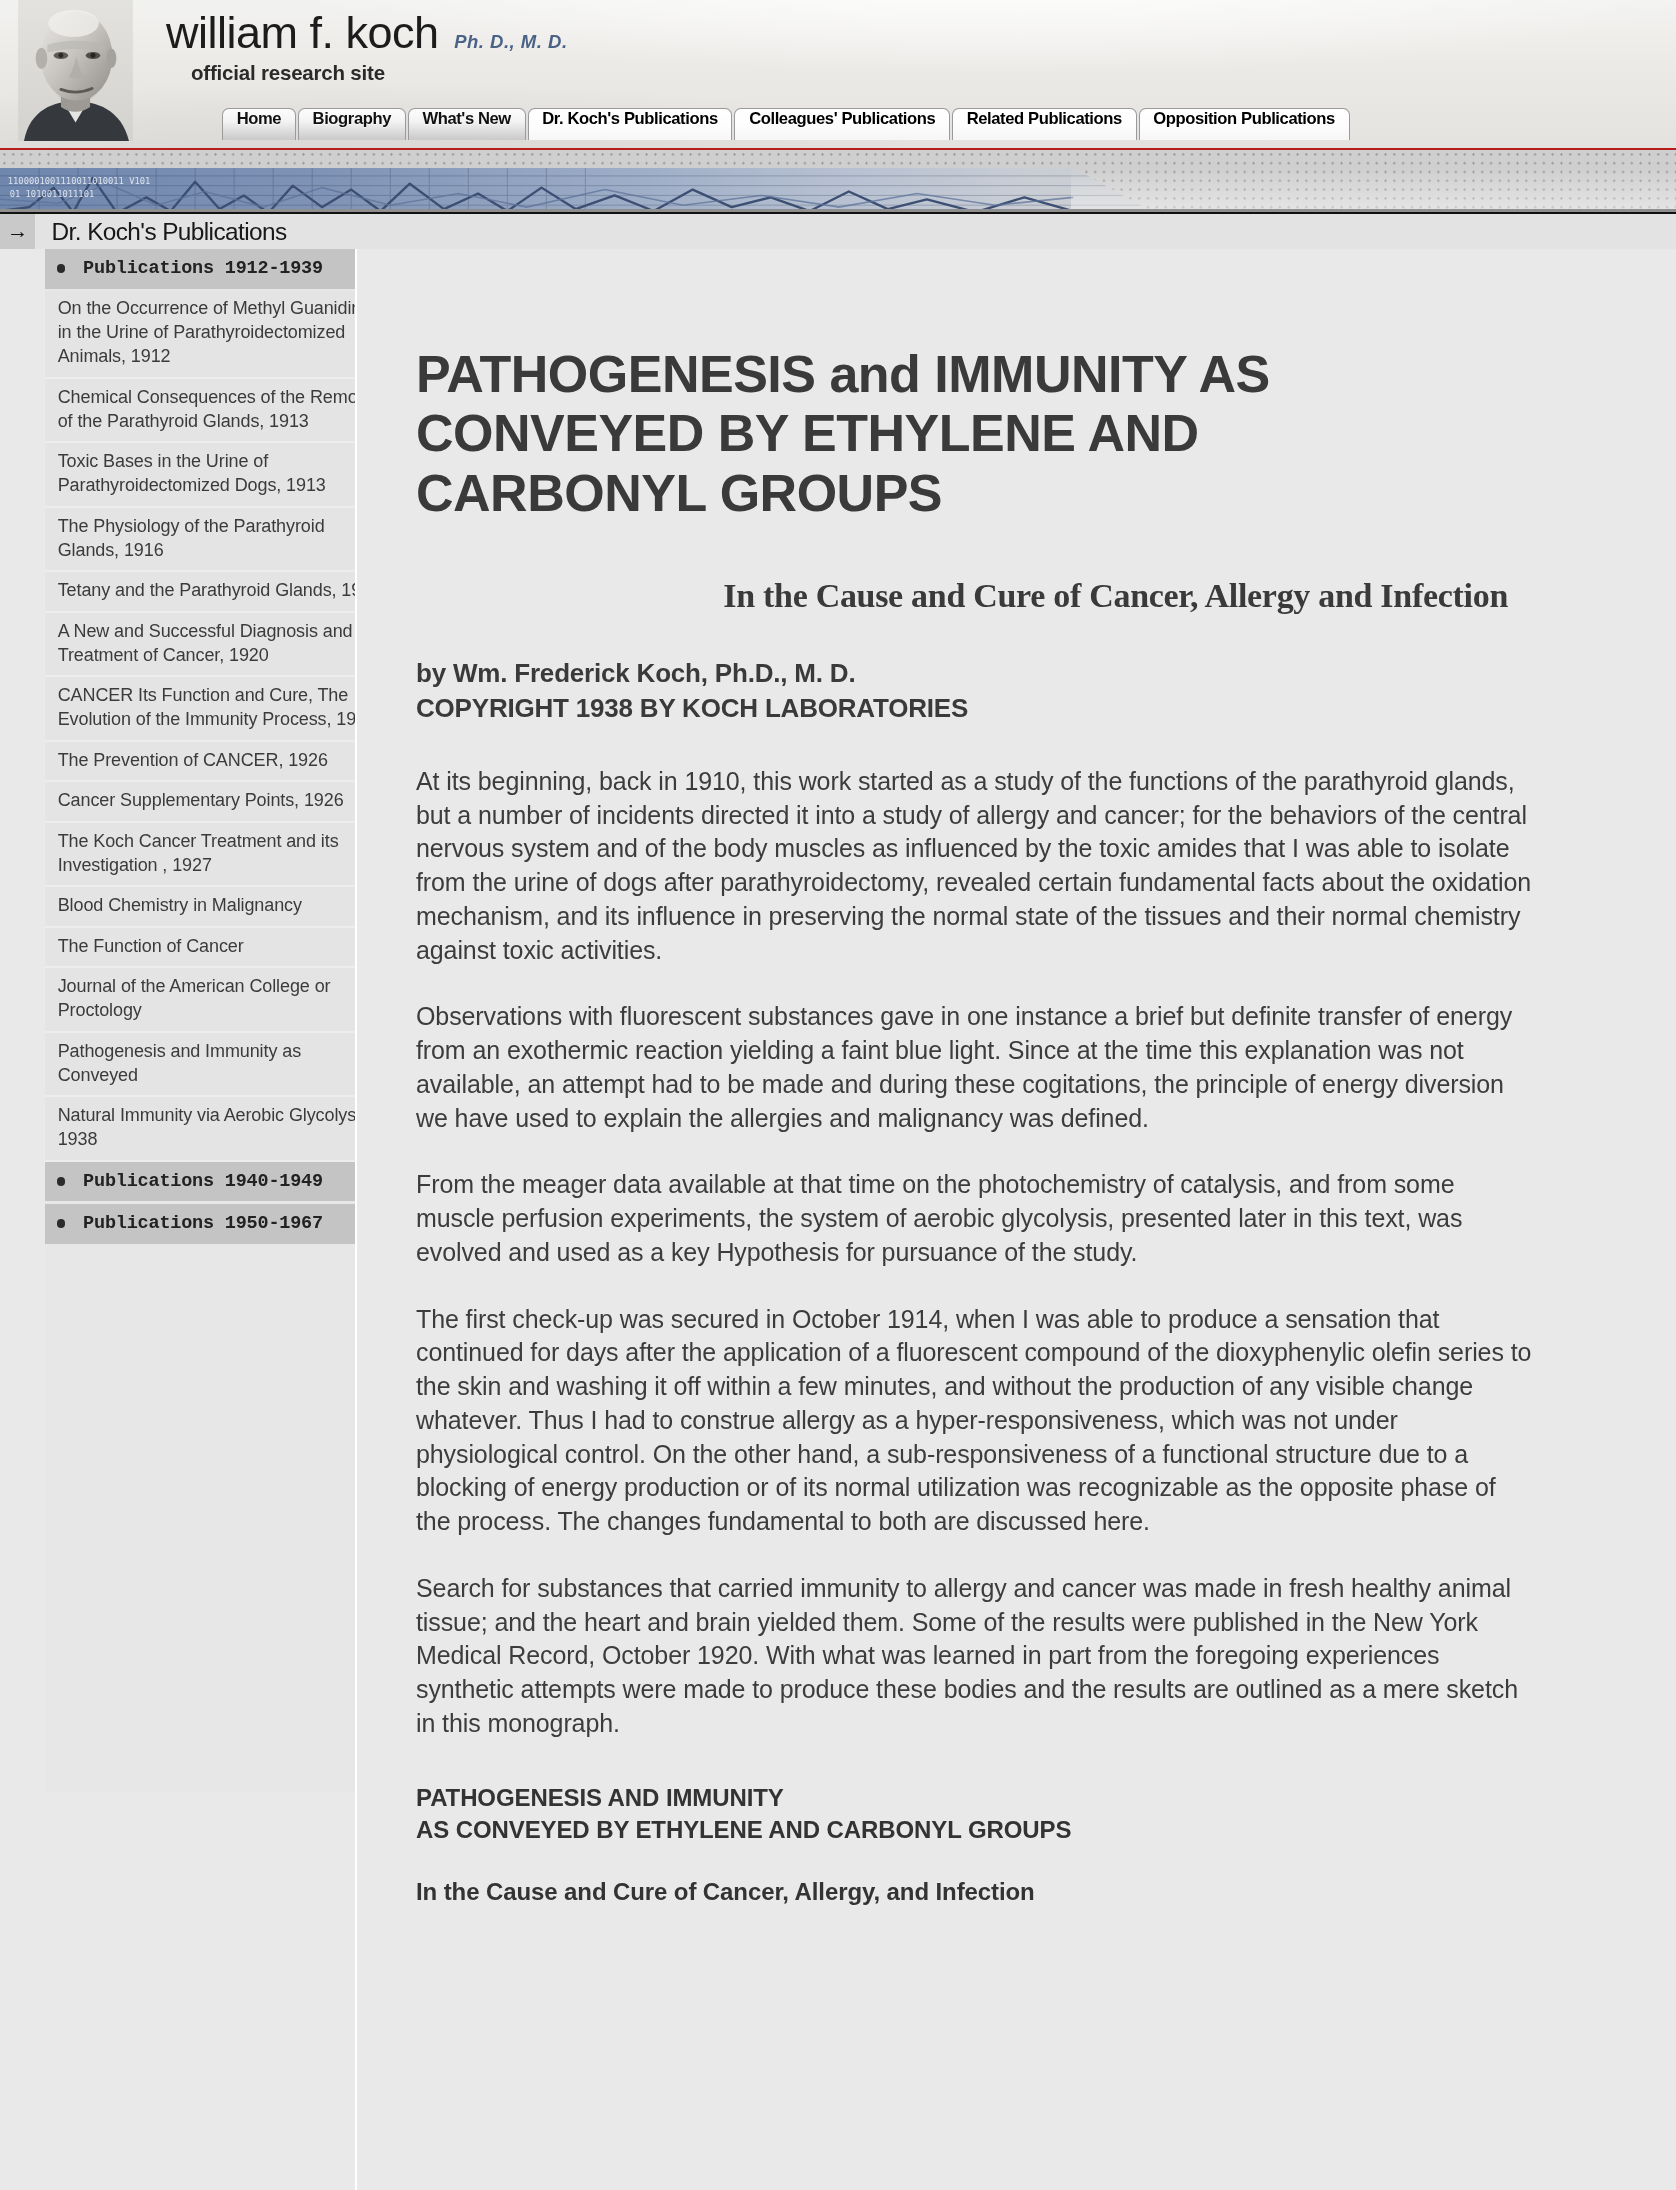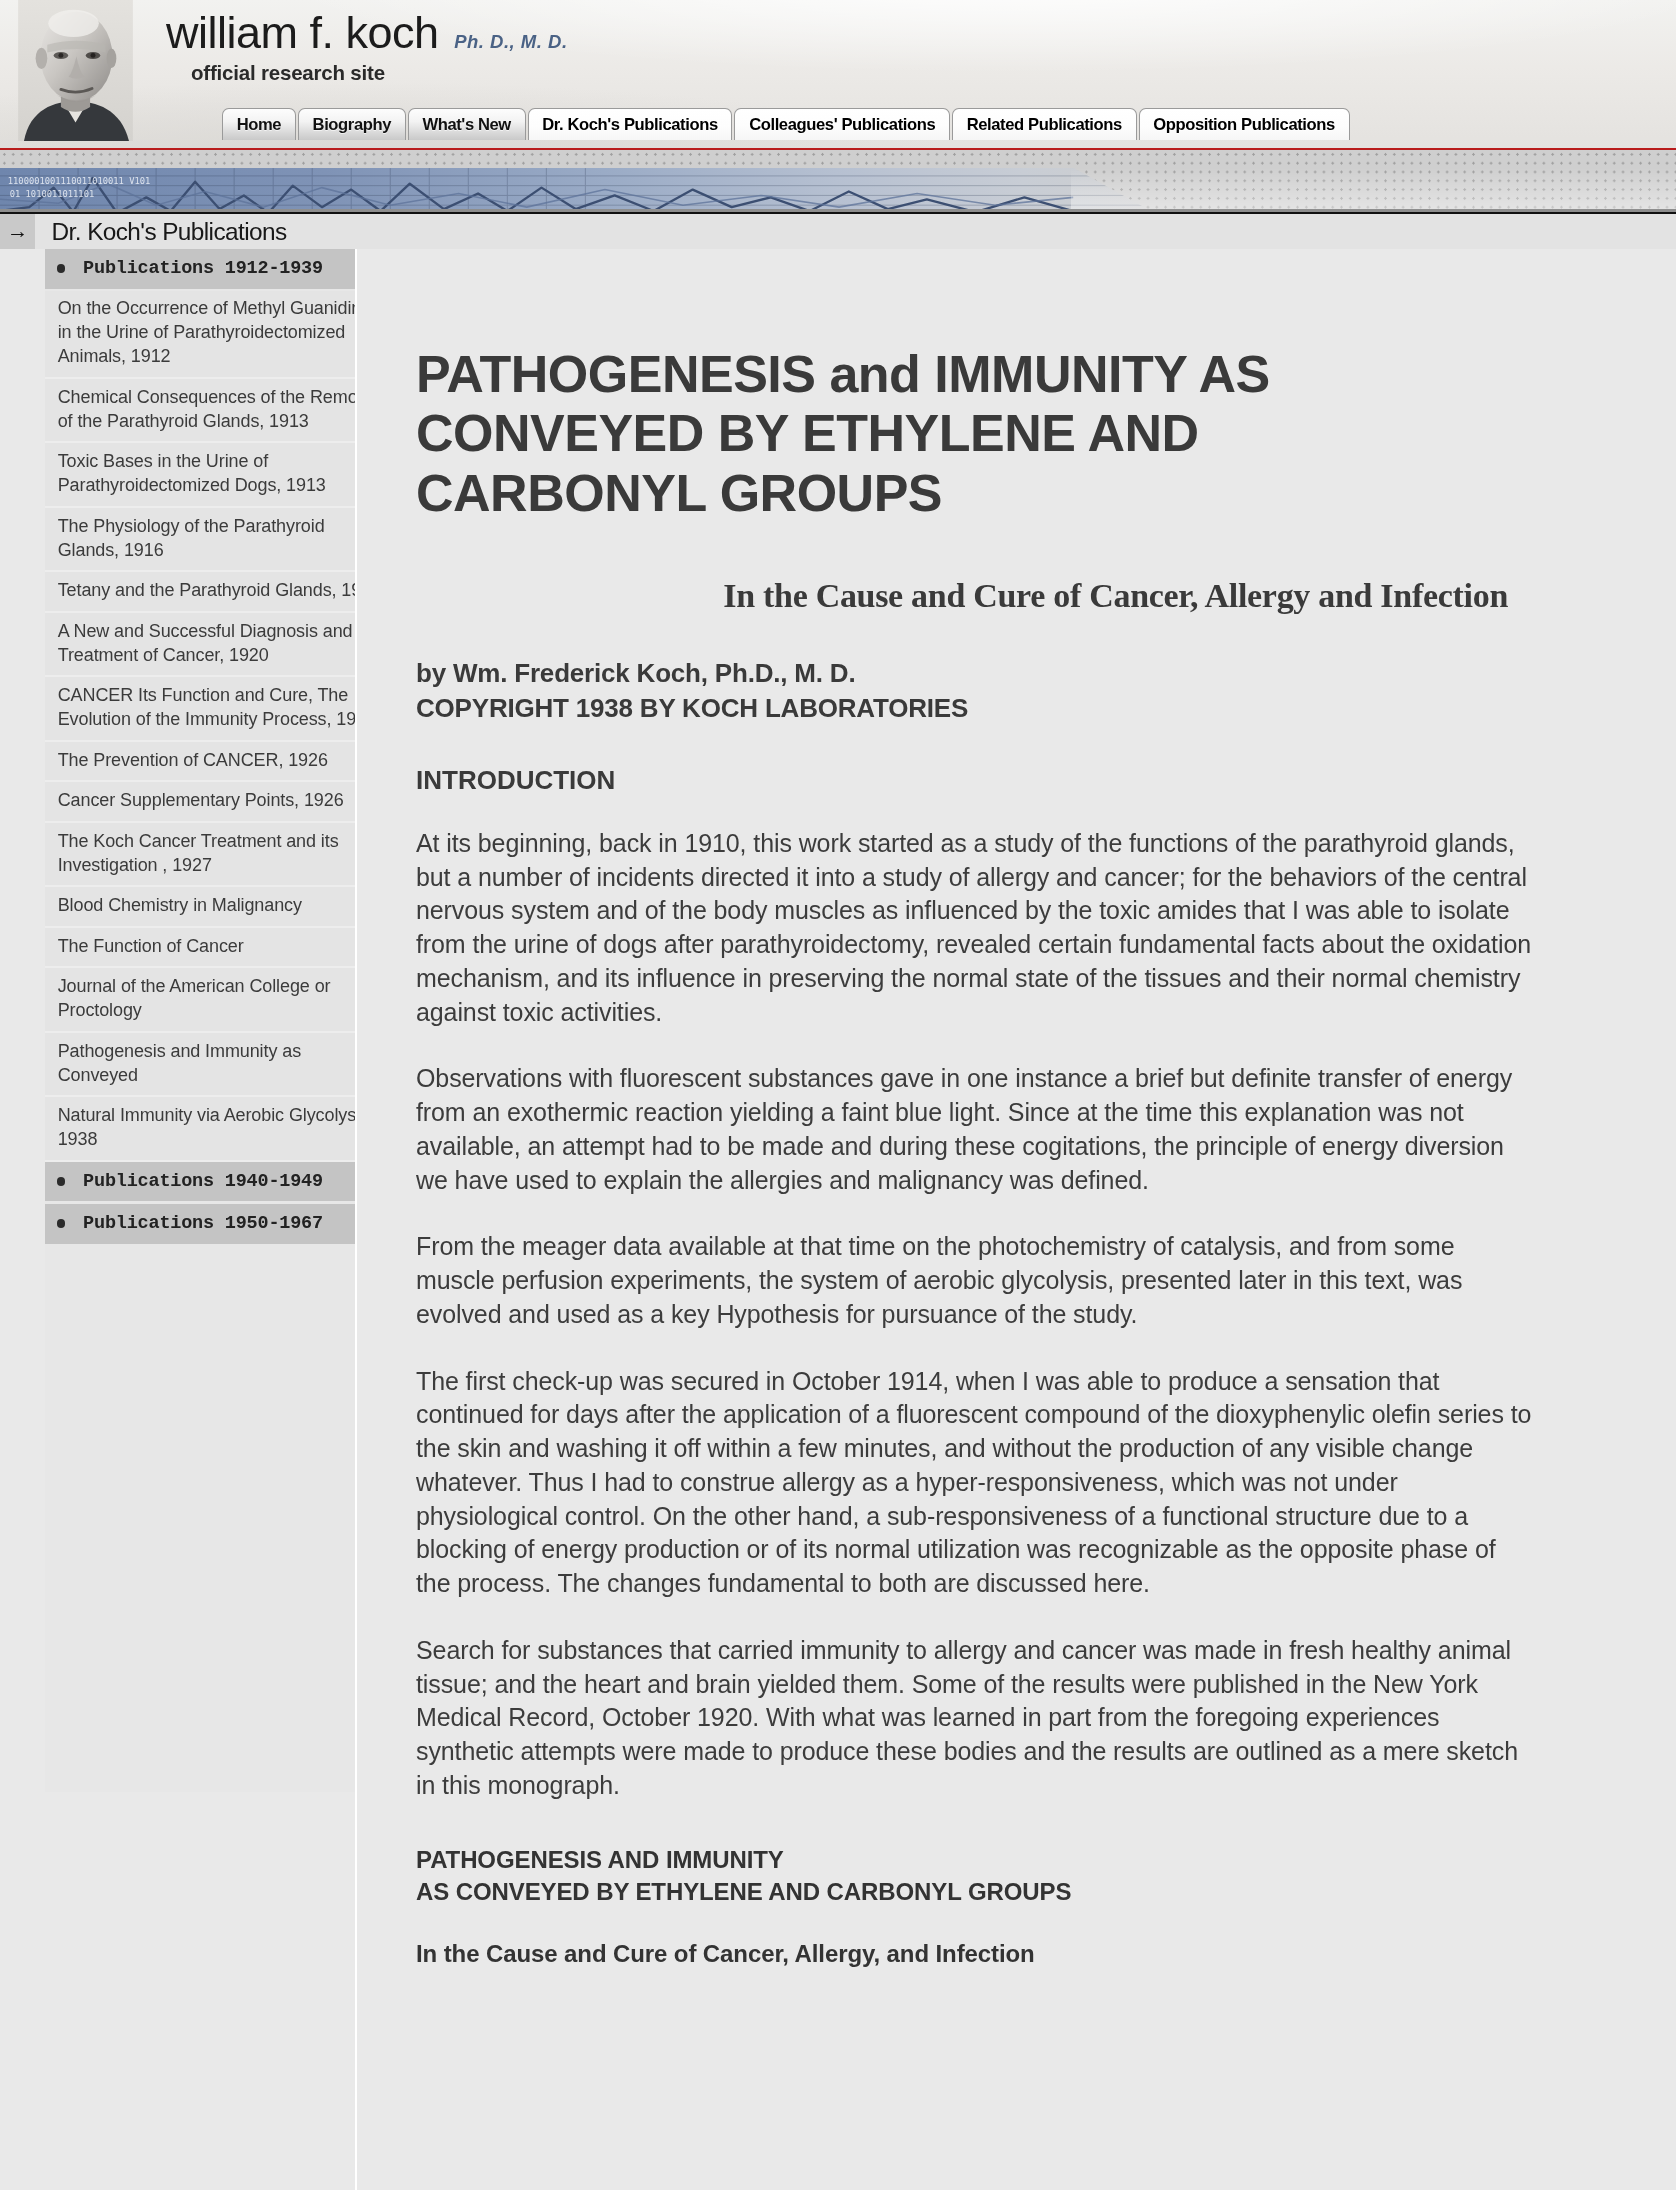--- a/index.html
+++ b/index.html
@@ -82,21 +82,20 @@
     left: 222px; top: 105px;
     display: flex;
     align-items: flex-end;
     height: 35px;
   }
   .tab {
     position: relative;
     height: 32px;
     padding: 0 13.7px;
     display: flex;
-    align-items: center;
     justify-content: center;
     font-size: 16.6px;
     font-weight: 700;
     color: #111111;
     letter-spacing: -0.4px;
     border: 1px solid #9a9a9a;
     border-bottom: none;
     border-radius: 6.8px 6.8px 0 0;
     margin-right: 2px;
     background: linear-gradient(180deg,#fdfdfd 0%,#f3f3f3 40%,#dadada 75%,#c9c9c9 100%);
@@ -461,21 +460,20 @@
       <div class="main-inner">
 
         <h1 class="doc-title">PATHOGENESIS and IMMUNITY AS CONVEYED BY ETHYLENE AND CARBONYL GROUPS</h1>
         <h2 class="doc-subtitle">In the Cause and Cure of Cancer, Allergy and Infection</h2>
 
         <div class="byline">
           <div>by Wm. Frederick Koch, Ph.D., M. D.</div>
           <div>COPYRIGHT 1938 BY KOCH LABORATORIES</div>
         </div>
 
-        <h3 class="sec-head">INTRODUCTION</h3>
 
         <p class="body-par">At its beginning, back in 1910, this work started as a study of the functions of the parathyroid glands, but a number of incidents directed it into a study of allergy and cancer; for the behaviors of the central nervous system and of the body muscles as influenced by the toxic amides that I was able to isolate from the urine of dogs after parathyroidectomy, revealed certain fundamental facts about the oxidation mechanism, and its influence in preserving the normal state of the tissues and their normal chemistry against toxic activities.</p>
         <p class="body-par">Observations with fluorescent substances gave in one instance a brief but definite transfer of energy from an exothermic reaction yielding a faint blue light. Since at the time this explanation was not available, an attempt had to be made and during these cogitations, the principle of energy diversion we have used to explain the allergies and malignancy was defined.</p>
         <p class="body-par">From the meager data available at that time on the photochemistry of catalysis, and from some muscle perfusion experiments, the system of aerobic glycolysis, presented later in this text, was evolved and used as a key Hypothesis for pursuance of the study.</p>
         <p class="body-par">The first check-up was secured in October 1914, when I was able to produce a sensation that continued for days after the application of a fluorescent compound of the dioxyphenylic olefin series to the skin and washing it off within a few minutes, and without the production of any visible change whatever. Thus I had to construe allergy as a hyper-responsiveness, which was not under physiological control. On the other hand, a sub-responsiveness of a functional structure due to a blocking of energy production or of its normal utilization was recognizable as the opposite phase of the process. The changes fundamental to both are discussed here.</p>
         <p class="body-par">Search for substances that carried immunity to allergy and cancer was made in fresh healthy animal tissue; and the heart and brain yielded them. Some of the results were published in the New York Medical Record, October 1920. With what was learned in part from the foregoing experiences synthetic attempts were made to produce these bodies and the results are outlined as a mere sketch in this monograph.</p>
 
         <div class="closing-block">
           <div>PATHOGENESIS AND IMMUNITY</div>
           <div>AS CONVEYED BY ETHYLENE AND CARBONYL GROUPS</div>

